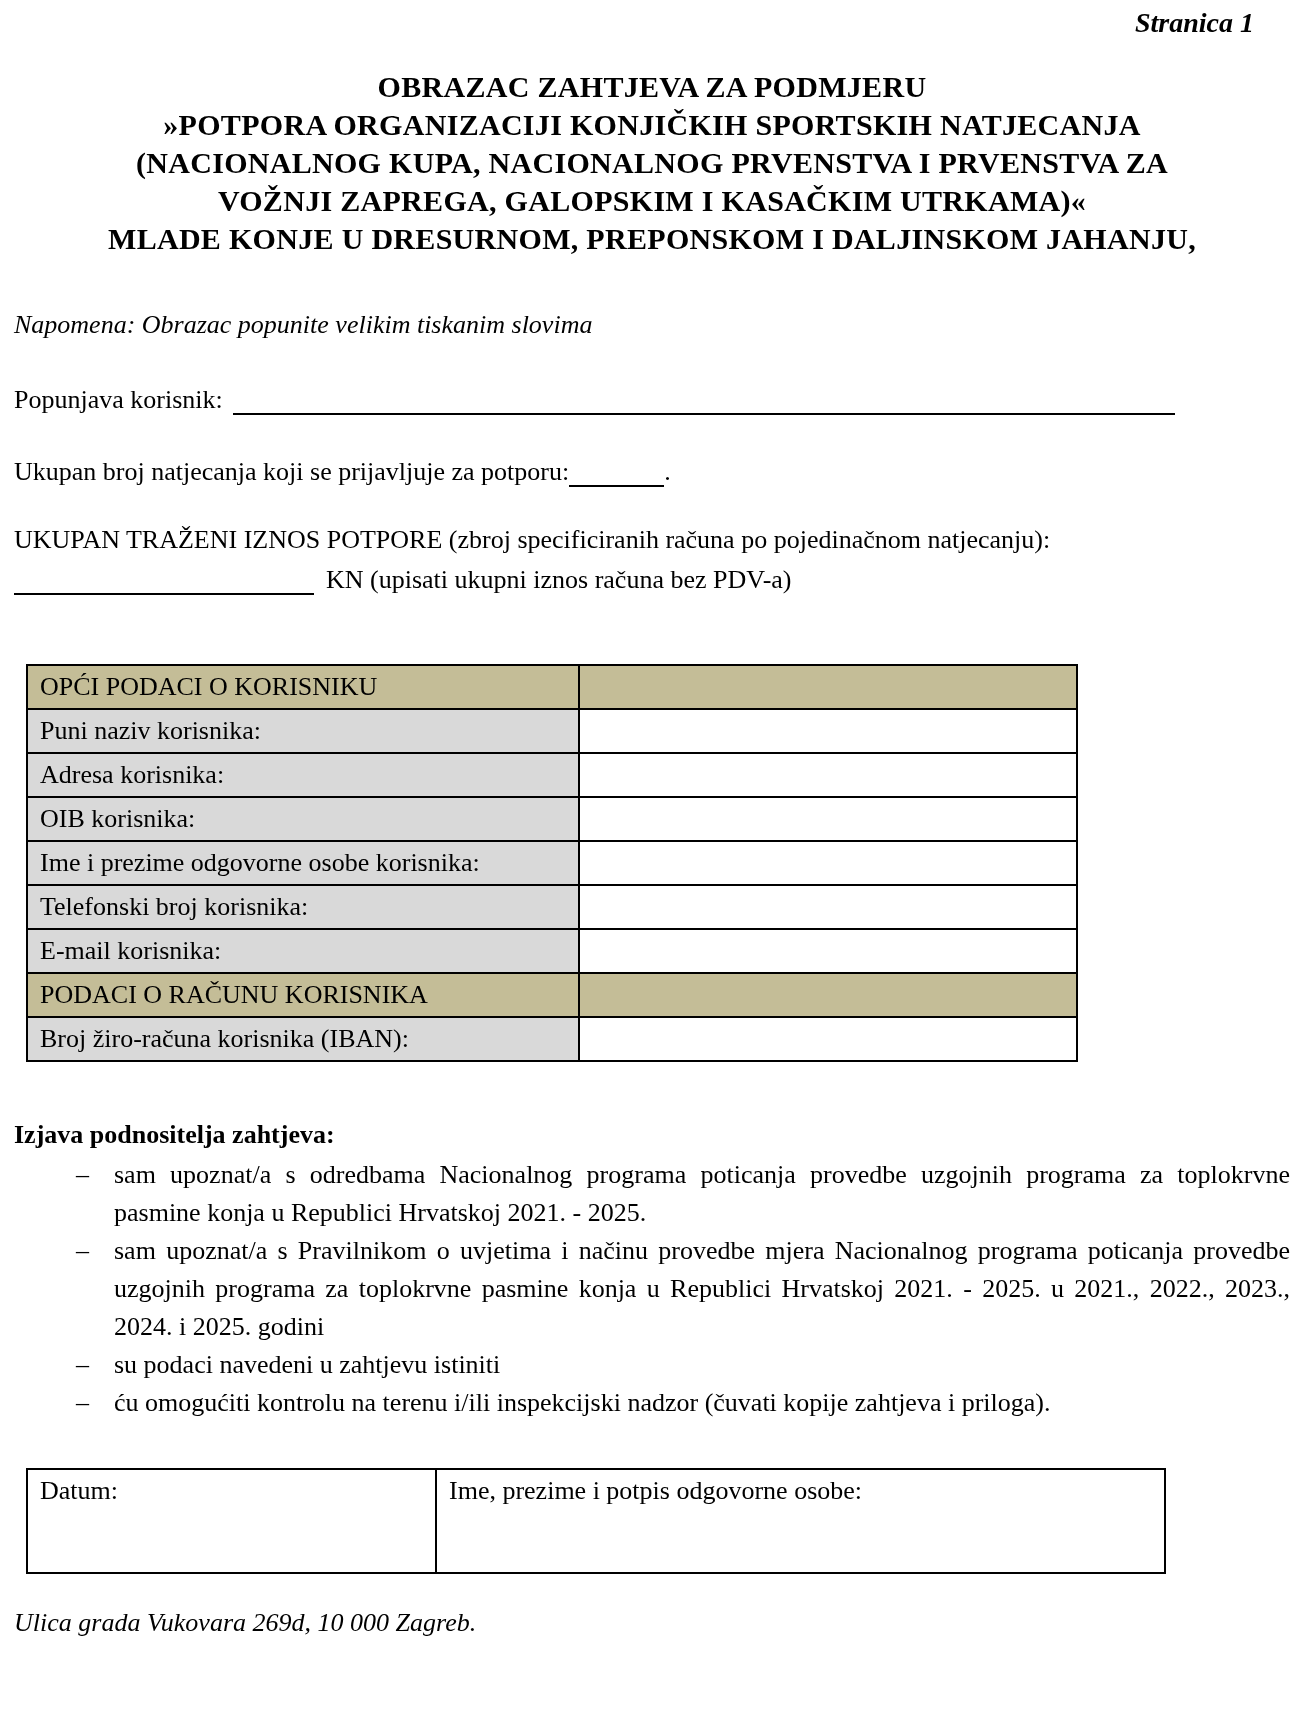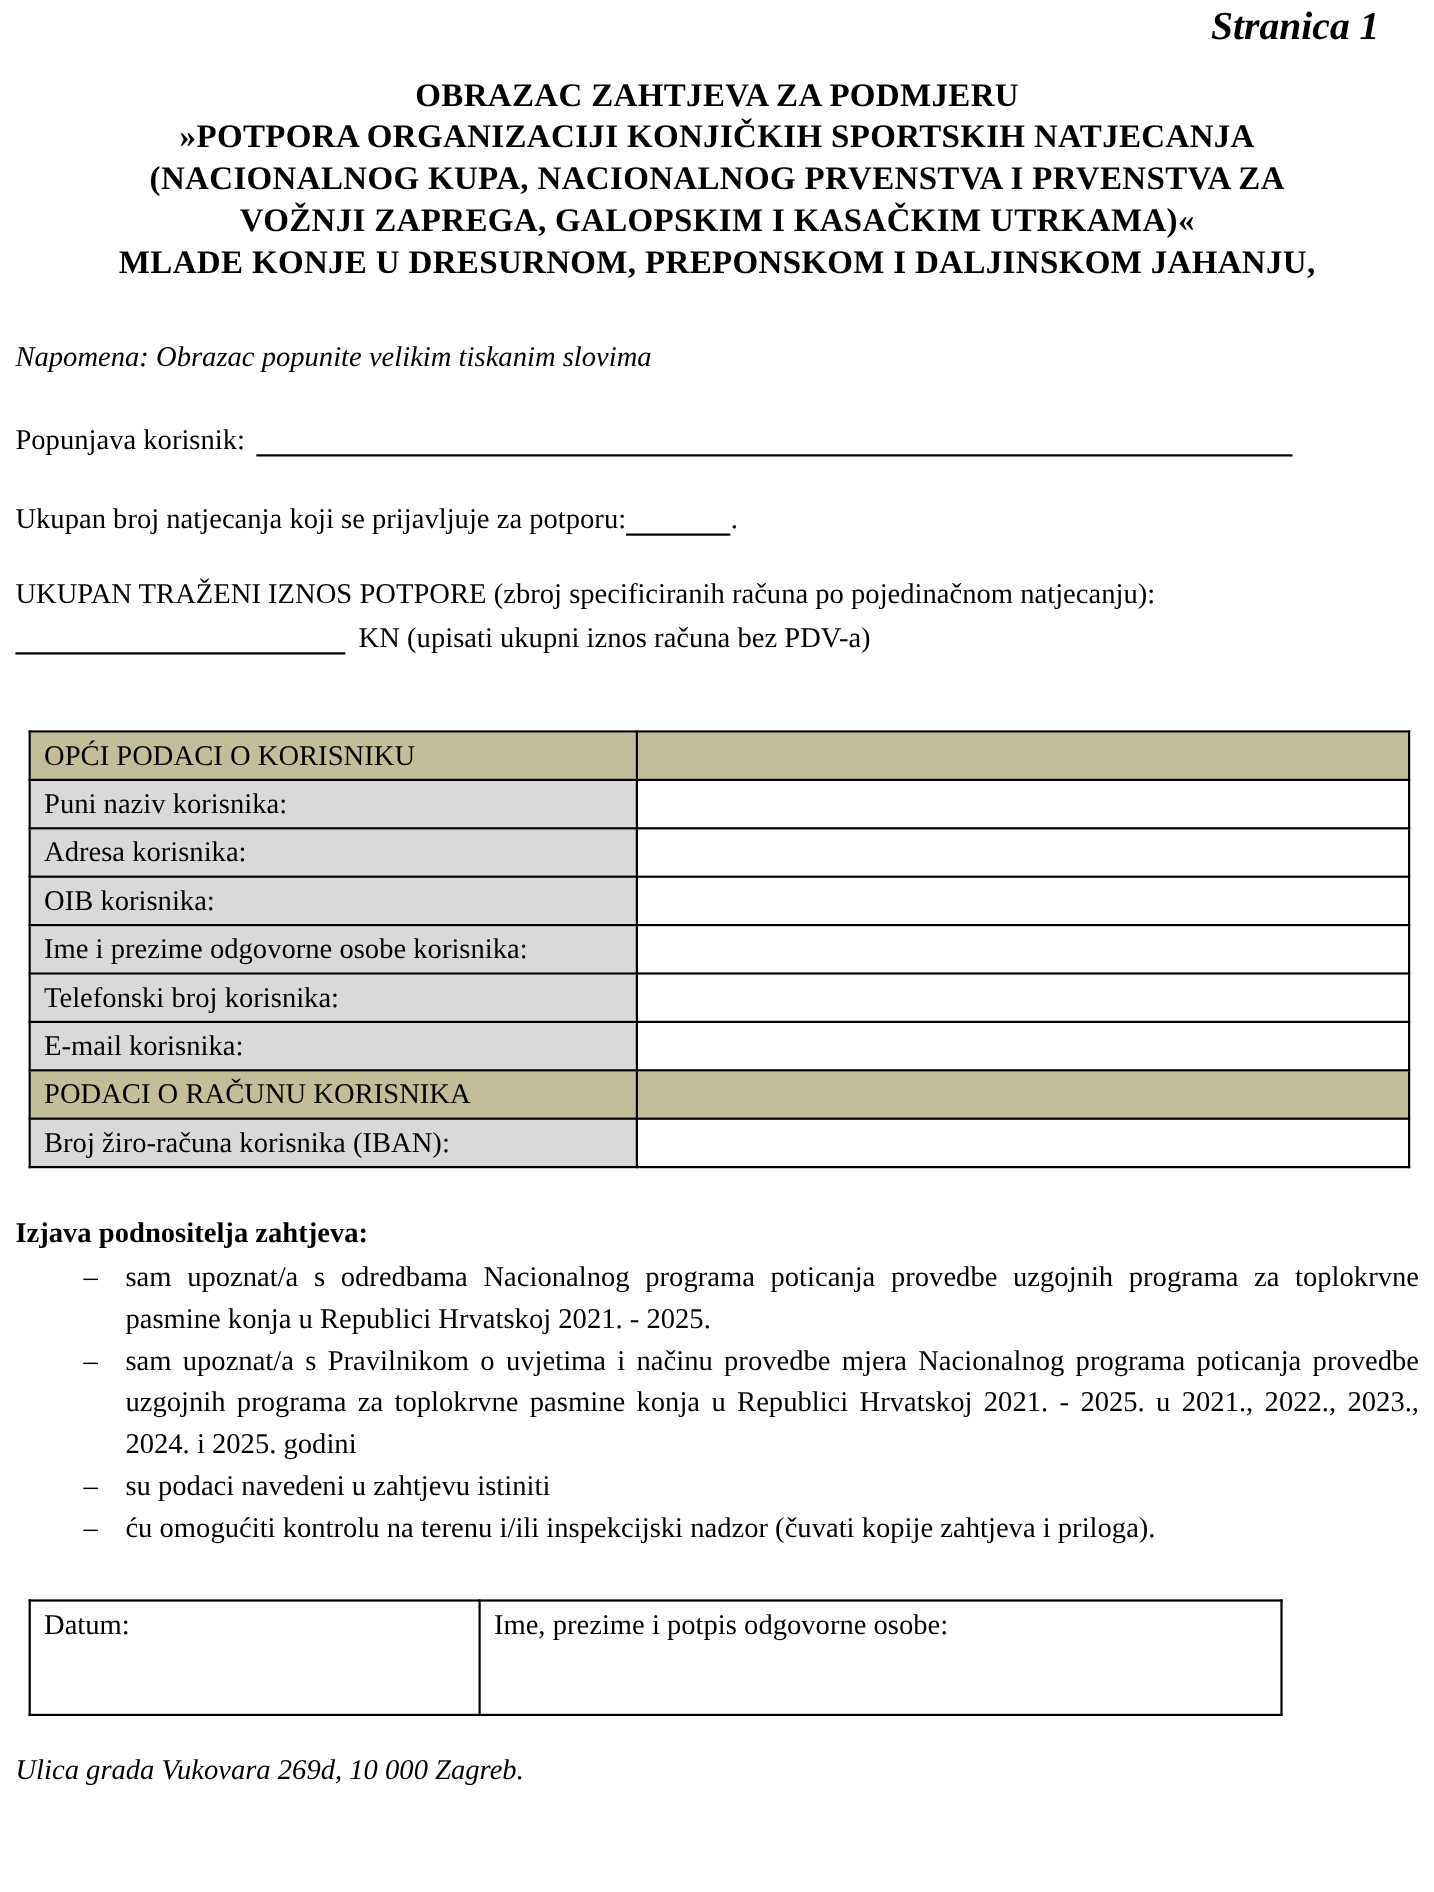--- a/index.html
+++ b/index.html
@@ -16,21 +16,21 @@
     padding: 6px 14px 0 14px;
     overflow: hidden;
   }
 
   
   .page-number {
     text-align: right;
     padding-right: 36px;
     font-weight: bold;
     font-style: italic;
-    font-size: 36px;
+    font-size: 28px;
     line-height: 34px;
   }
 
   
   .title-block {
     margin-top: 28px;
     text-align: center;
     font-weight: bold;
     font-size: 30px;
     line-height: 38px;
@@ -57,38 +57,38 @@
   .line-competitions .blank { width: 95px; }
 
   .amount-block { margin-top: 30px; line-height: 40px; }
   .amount-block .fill-line { line-height: 40px; }
   .amount-block .blank { width: 300px; margin-right: 12px; }
 
   
   table.info-table {
     border-collapse: collapse;
     table-layout: fixed;
-    width: 1256px;
+    width: 1052px;
     margin-top: 64px;
     margin-left: 12px;
   }
   table.info-table td {
     border: 2px solid #000;
     padding: 0 12px;
     vertical-align: middle;
     overflow: hidden;
   }
   table.info-table col.c1 { width: 552px; }
   tr.row-section td { background: #C4BD97; height: 42px; }
   tr.row-field { height: 44px; padding-left: 12px; }
   tr.row-field td.lbl-cell { background: #D9D9D9; }
   tr.row-field td.val-cell { background: #ffffff; }
 
   
-  .decl-heading { margin-top: 42px; font-weight: bold; line-height: 34px; }
+  .decl-heading { margin-top: 56px; font-weight: bold; line-height: 34px; }
   .decl-intro { line-height: 36px; }
   .decl-items { margin-top: 4px; }
   .decl-item {
     display: flex;
     margin-left: 62px;
     line-height: 38px;
   }
   .decl-item .marker { width: 38px; flex: 0 0 38px; }
   .decl-item .txt { flex: 1; text-align: justify; }
 

